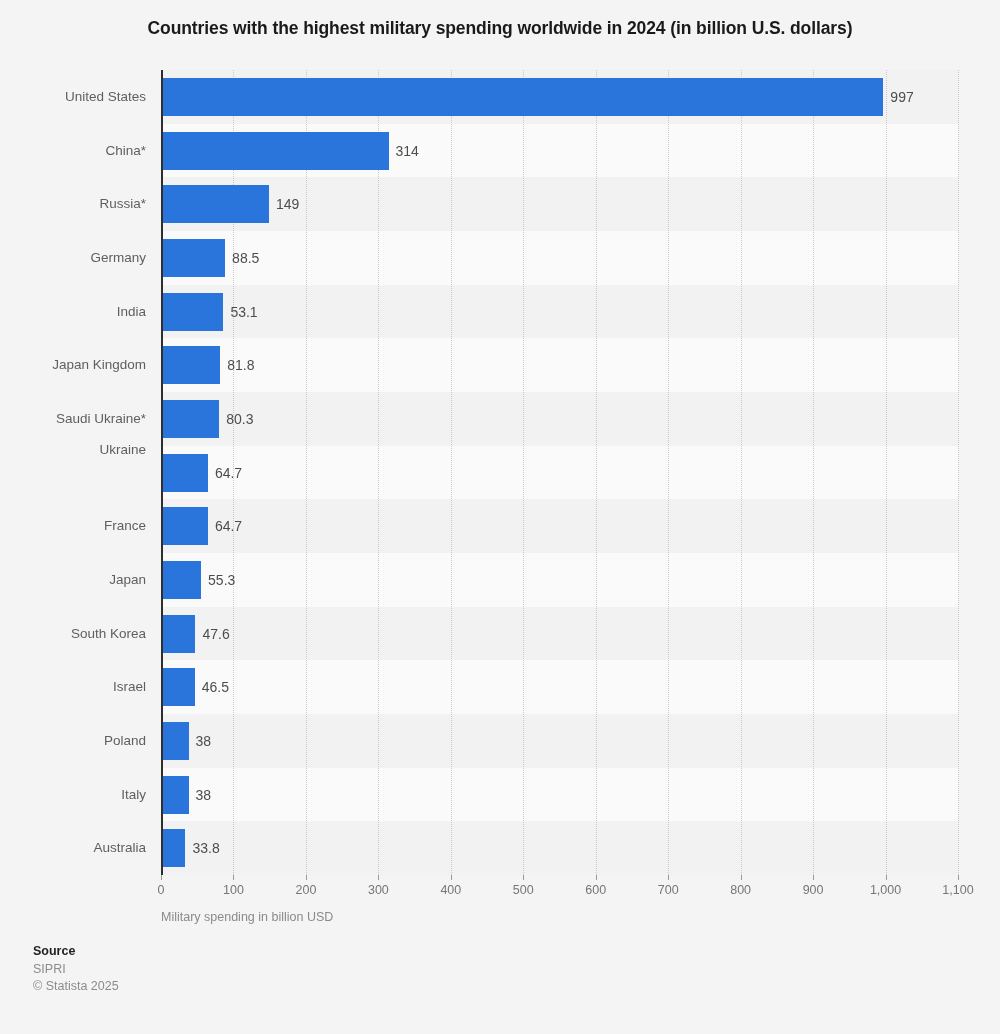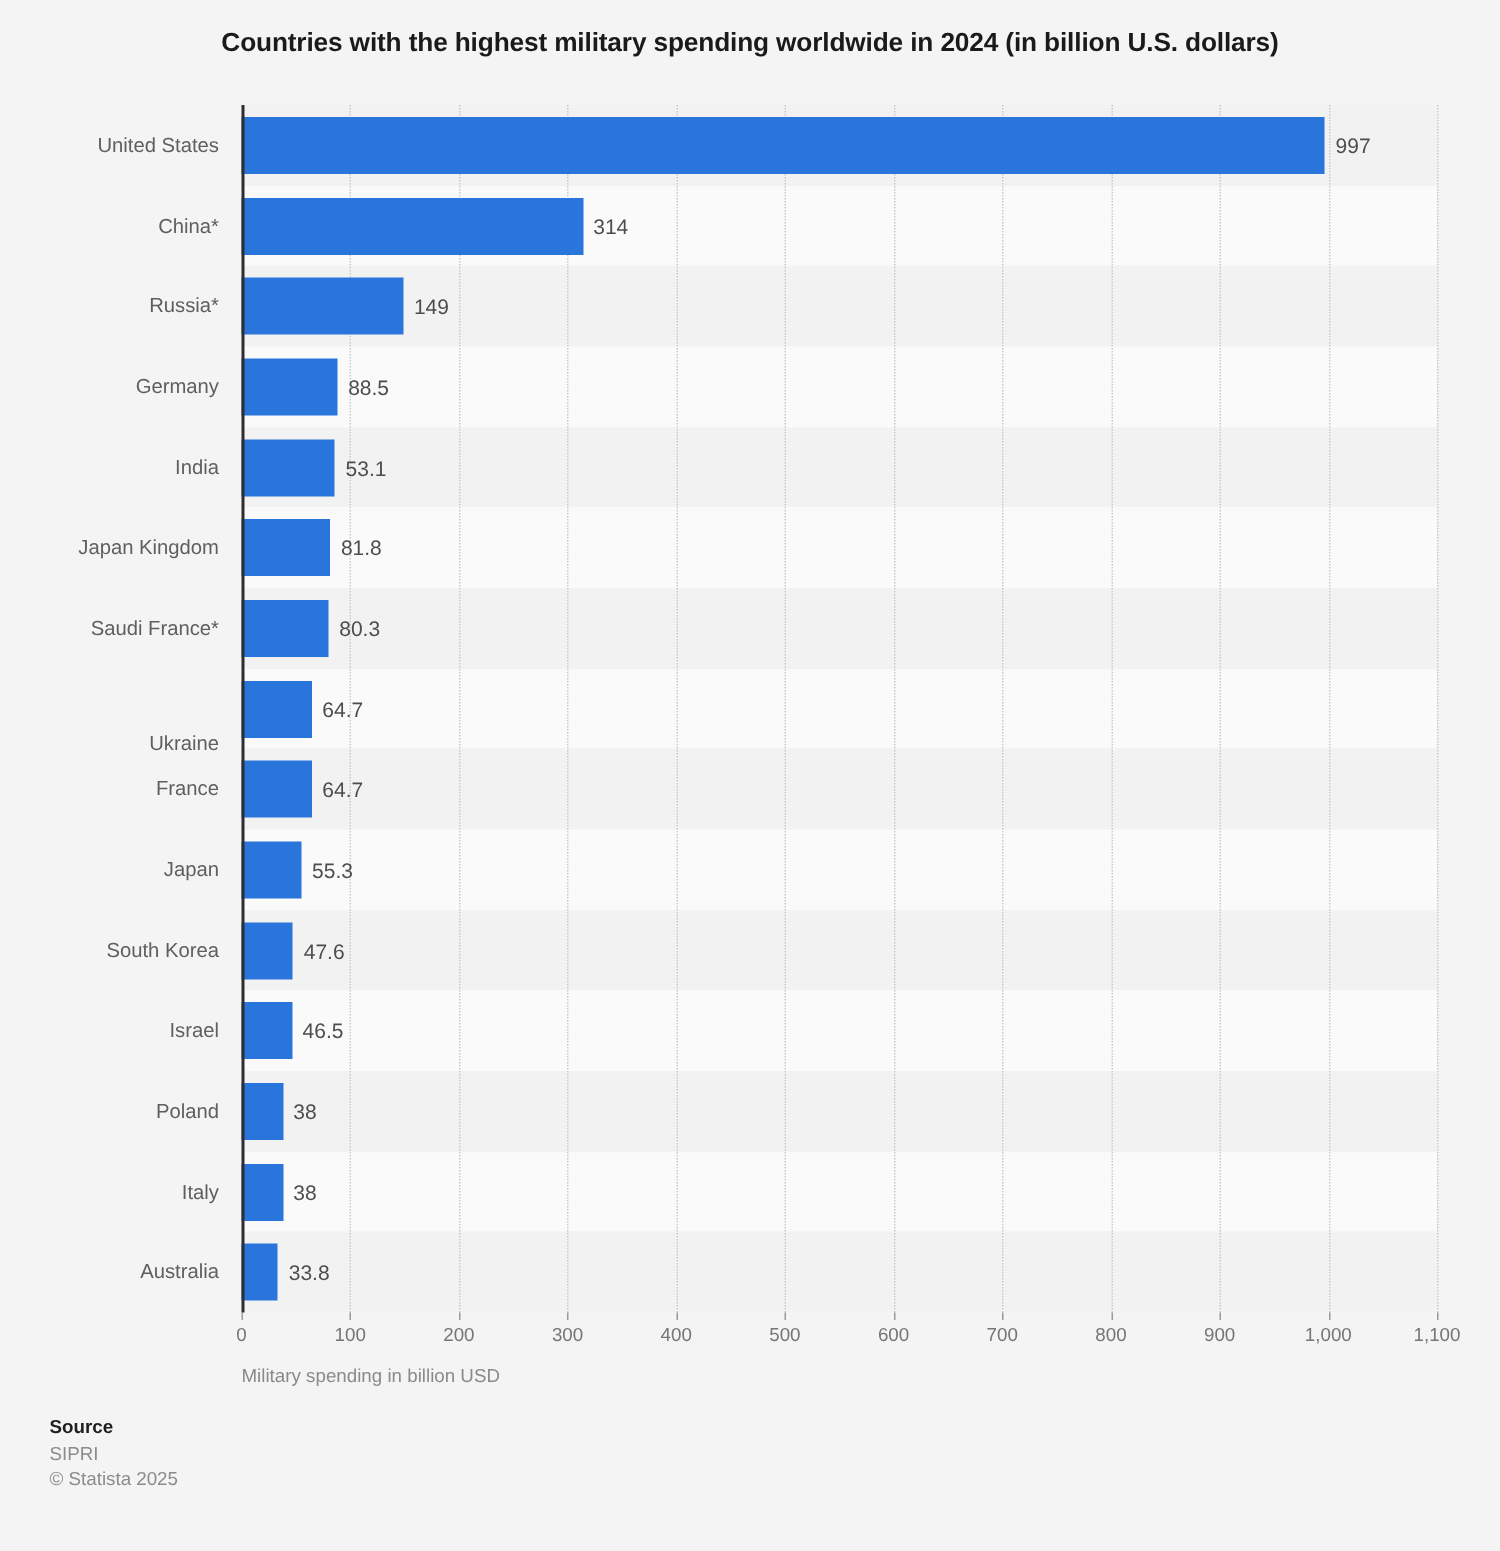--- a/index.html
+++ b/index.html
@@ -252,21 +252,21 @@
     <div class="foot-line">© Statista 2025</div>
   </div>
 </div>
 
 <div class="cat-label" style="top: 88.8333px;">United States</div>
 <div class="cat-label" style="top: 142.5px; text-align: right;">China*</div>
 <div class="cat-label" style="top: 196.167px;">Russia*</div>
 <div class="cat-label" style="top: 249.833px;">Germany</div>
 <div class="cat-label" style="top: 303.5px;">India</div>
 <div class="cat-label" style="top: 357.167px;">Japan Kingdom</div>
-<div class="cat-label" style="top: 410.833px;">Saudi France*</div>
-<div class="cat-label" style="top: 488px;">Ukraine</div>
+<div class="cat-label" style="top: 410.833px;">Saudi Ukraine*</div>
+<div class="cat-label" style="top: 442px;">Ukraine</div>
 <div class="cat-label" style="top: 518.167px;">France</div>
 <div class="cat-label" style="top: 571.833px;">Japan</div>
 <div class="cat-label" style="top: 625.5px;">South Korea</div>
 <div class="cat-label" style="top: 679.167px;">Israel</div>
 <div class="cat-label" style="top: 732.833px;">Poland</div>
 <div class="cat-label" style="top: 786.5px;">Italy</div>
 <div class="cat-label" style="top: 840.167px;">Australia</div>
 
 </body></html>

